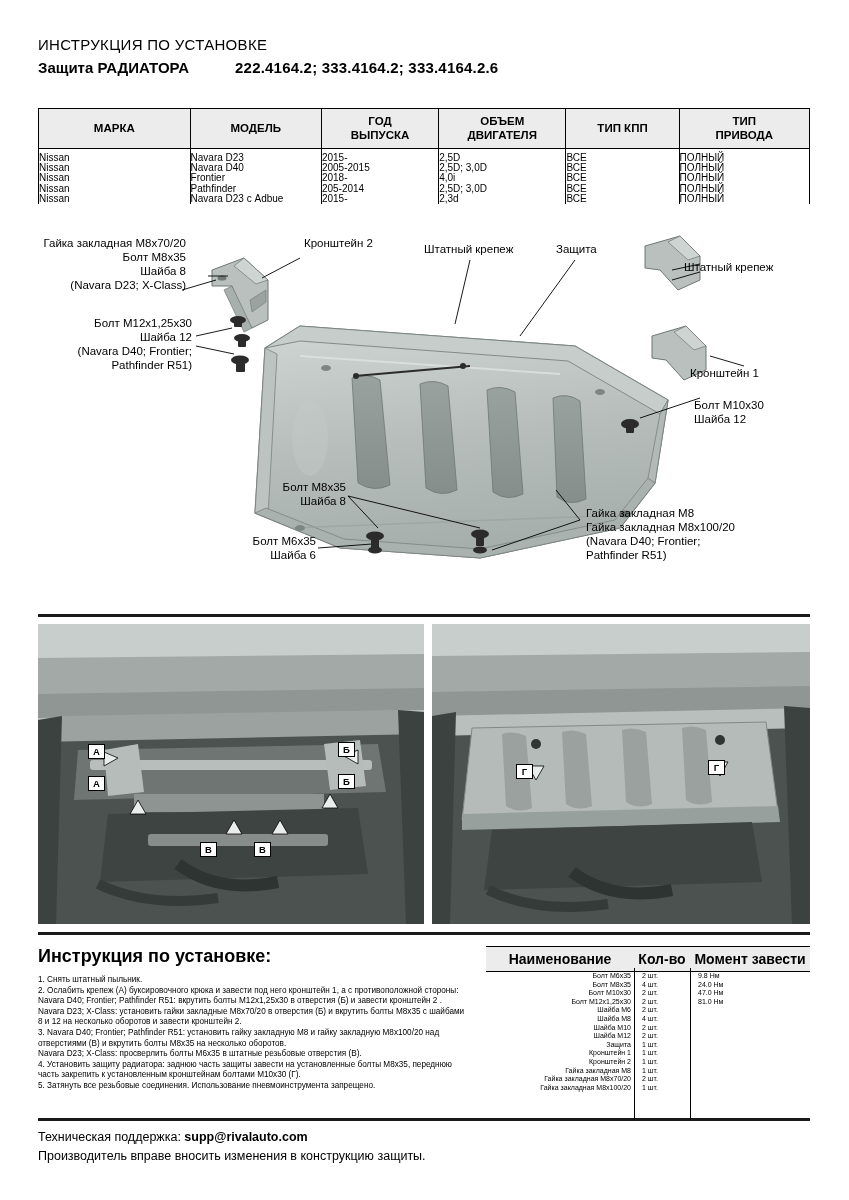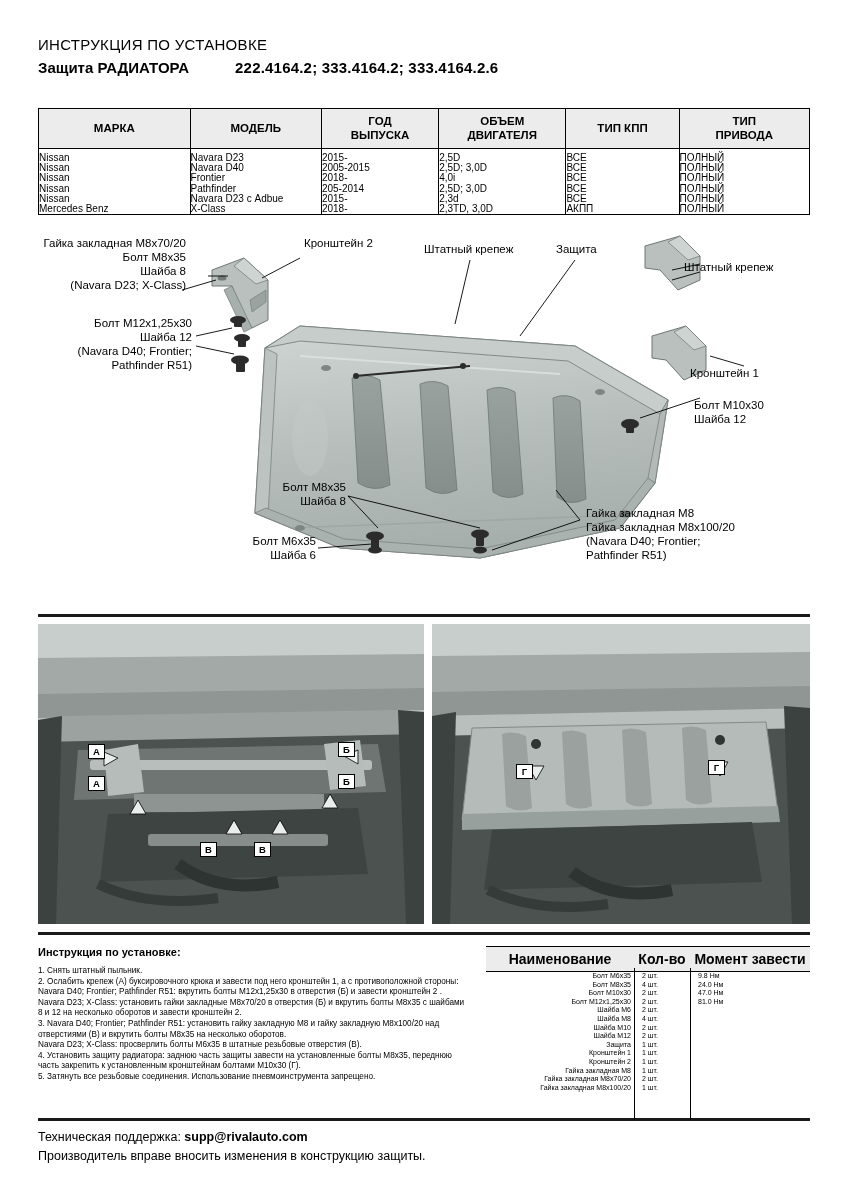--- a/index.html
+++ b/index.html
@@ -58,21 +58,21 @@
 
   
   .photo { position: absolute; background: #bfc5c2; overflow: hidden; }
   .callout {
     position: absolute; width: 17px; height: 15px; background: #ffffff; border: 1px solid #000;
     font-size: 9.5px; font-weight: bold; text-align: center; line-height: 13px;
   }
 
   
   .instr { position: absolute; left: 38px; top: 946px; width: 430px; }
-  .instr h3 { margin: 0 0 8px 0; font-size: 11px; font-weight: bold; }
+  .instr h3 { margin: 0 0 8px 0; font-size: 18px; font-weight: bold; }
   .instr p { margin: 0; font-size: 8.2px; line-height: 10.6px; }
 
   .fast { position: absolute; left: 486px; top: 946px; width: 324px; }
   .fast h3 { margin: 0 0 8px 0; font-size: 12.5px; font-weight: bold; }
   .fast table { width: 100%; border-collapse: collapse; }
   .fast th {
     background: #ececec; border-top: 1px solid #000; border-bottom: 1px solid #000;
     font-size: 14px; font-weight: bold; padding: 4px 3px; text-align: center;
   }
   .fast th.c1 { border-left: none; }
@@ -150,28 +150,20 @@
         <td>ПОЛНЫЙ</td>
       </tr>
       <tr>
         <td>Nissan</td>
         <td>Navara D23 с Adbue</td>
         <td>2015-</td>
         <td>2,3d</td>
         <td>ВСЕ</td>
         <td>ПОЛНЫЙ</td>
       </tr>
-      <tr class="last">
-        <td>Mercedes Benz</td>
-        <td>X-Class</td>
-        <td>2018-</td>
-        <td>2,3TD, 3,0D</td>
-        <td>АКПП</td>
-        <td>ПОЛНЫЙ</td>
-      </tr>
     </tbody>
   </table>
 
   <div class="diagram">
 
     <svg width="849" height="375" style="position:absolute;left:0;top:0">
       <defs>
         <linearGradient id="gShield" x1="0" y1="0" x2="0.2" y2="1">
           <stop offset="0%" stop-color="#cfd6d3"></stop>
           <stop offset="55%" stop-color="#b6bdba"></stop>

